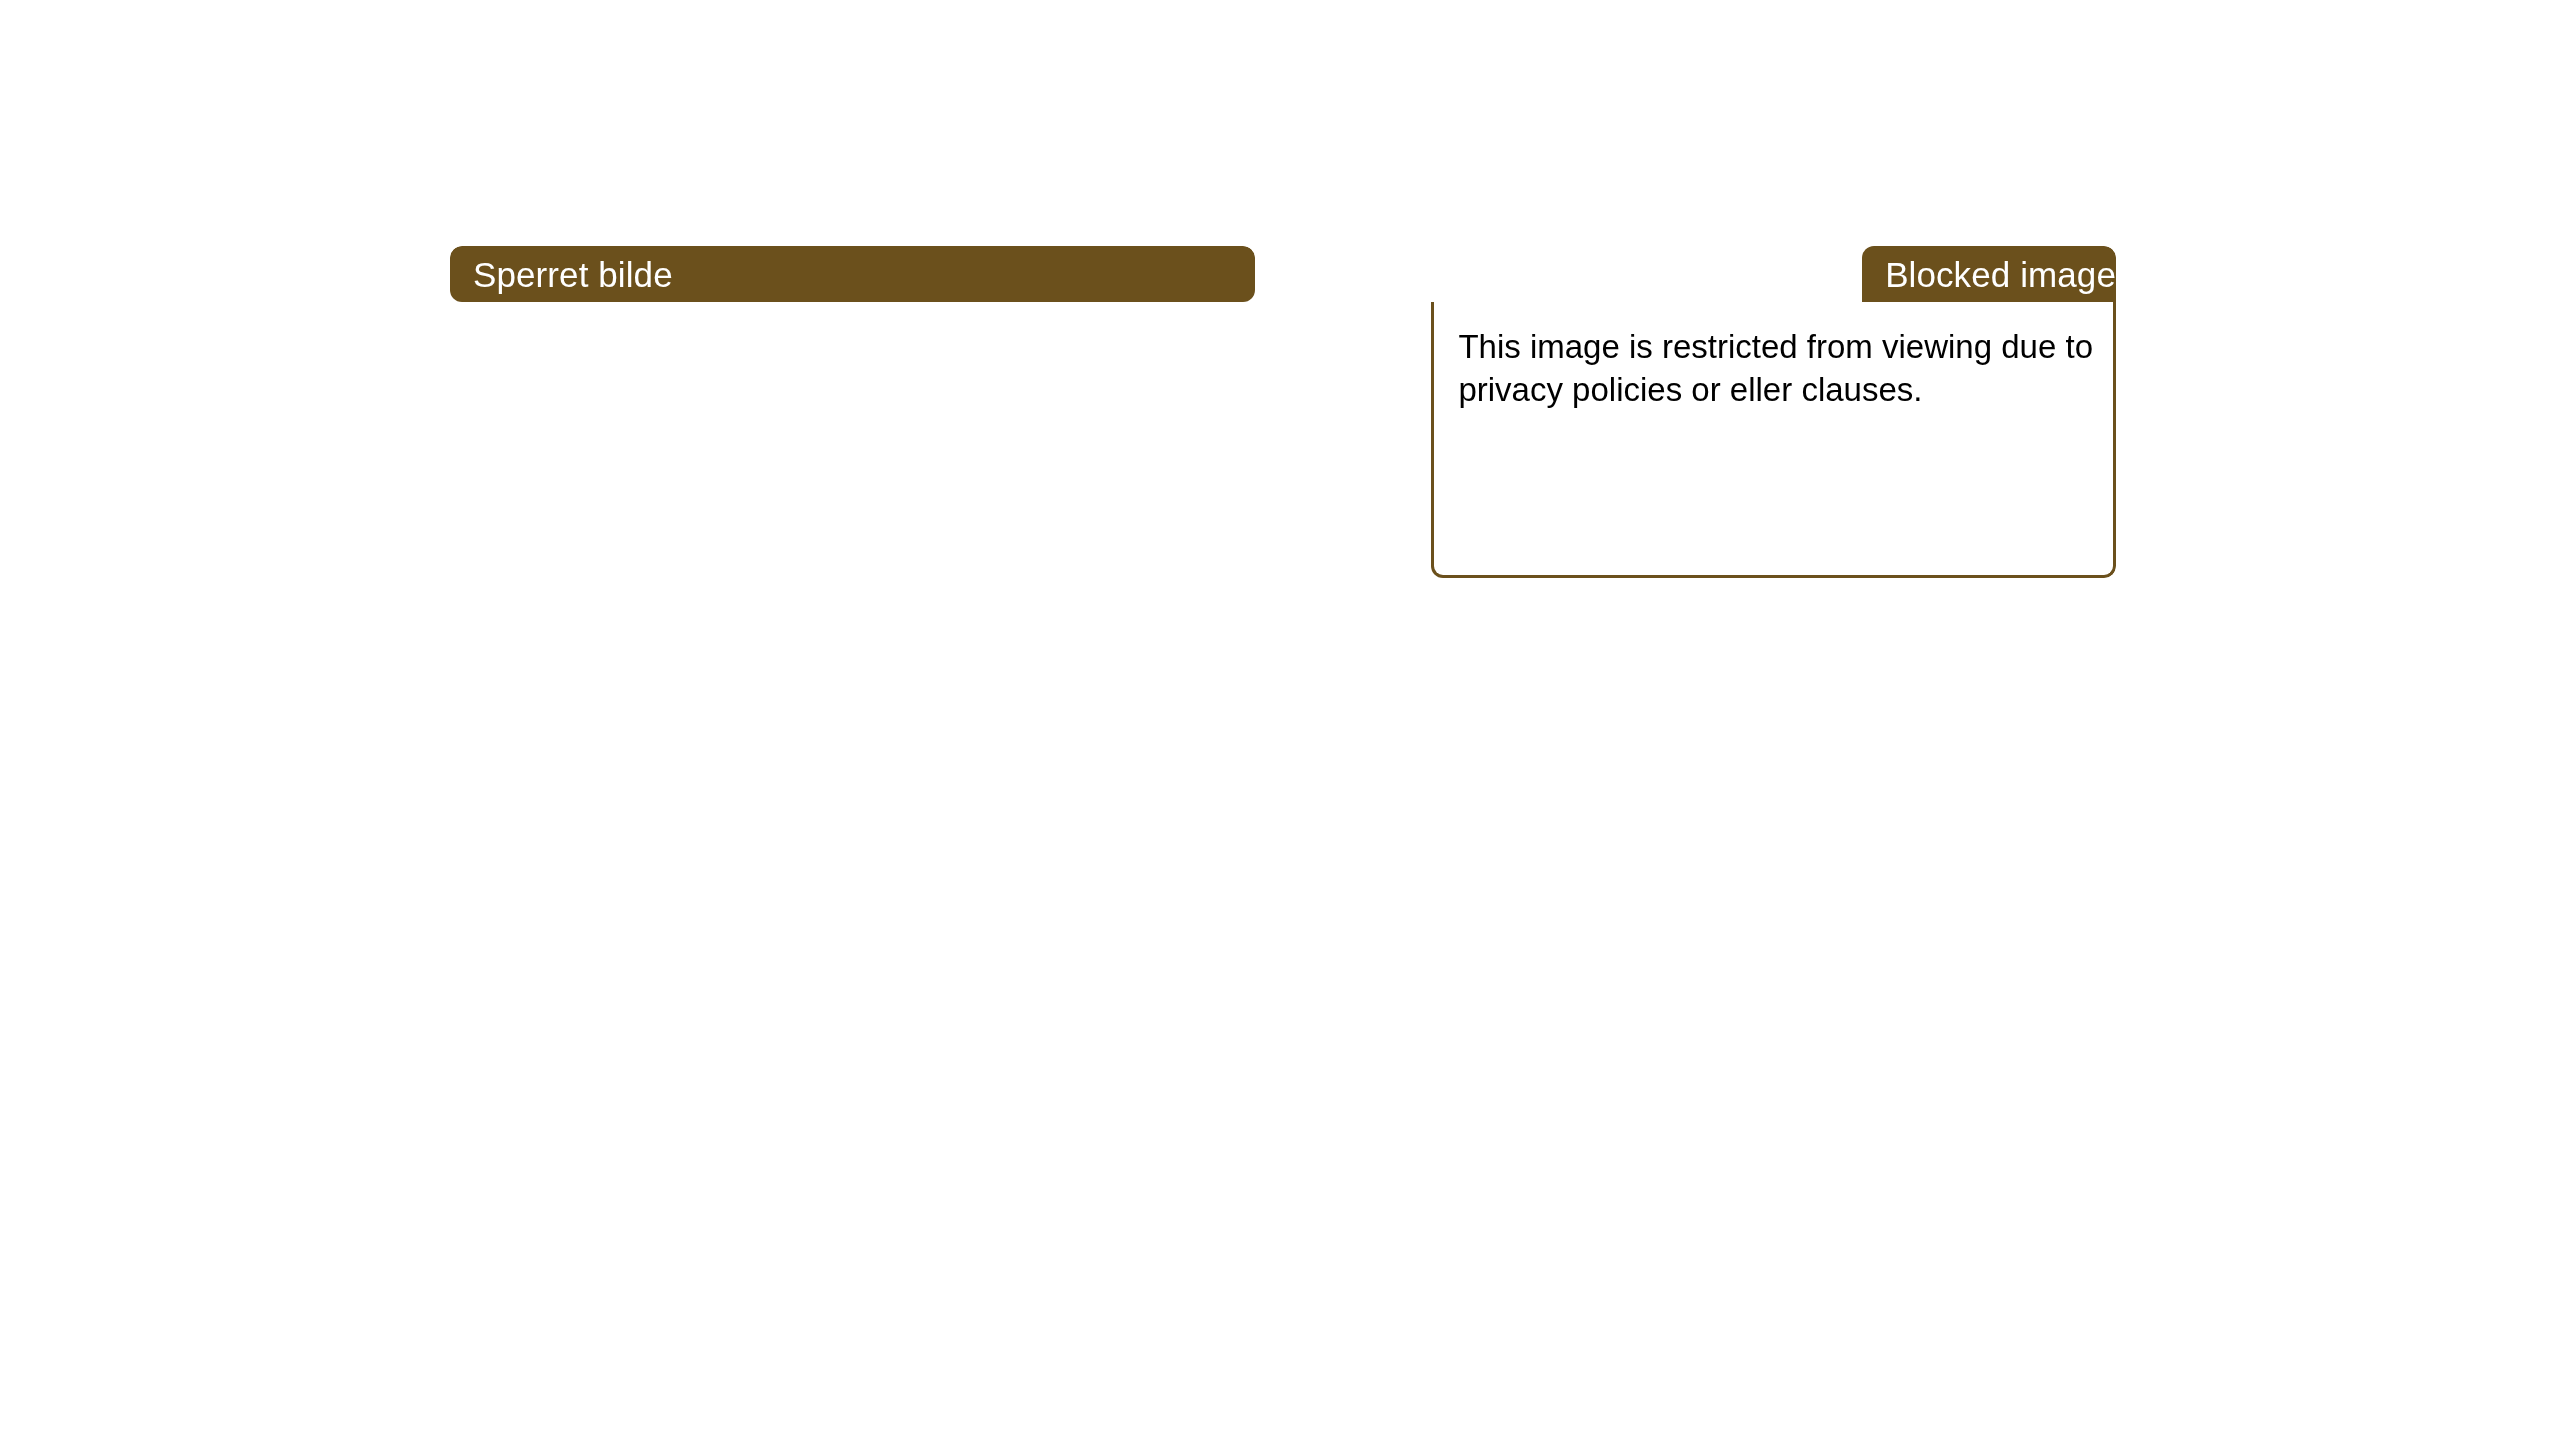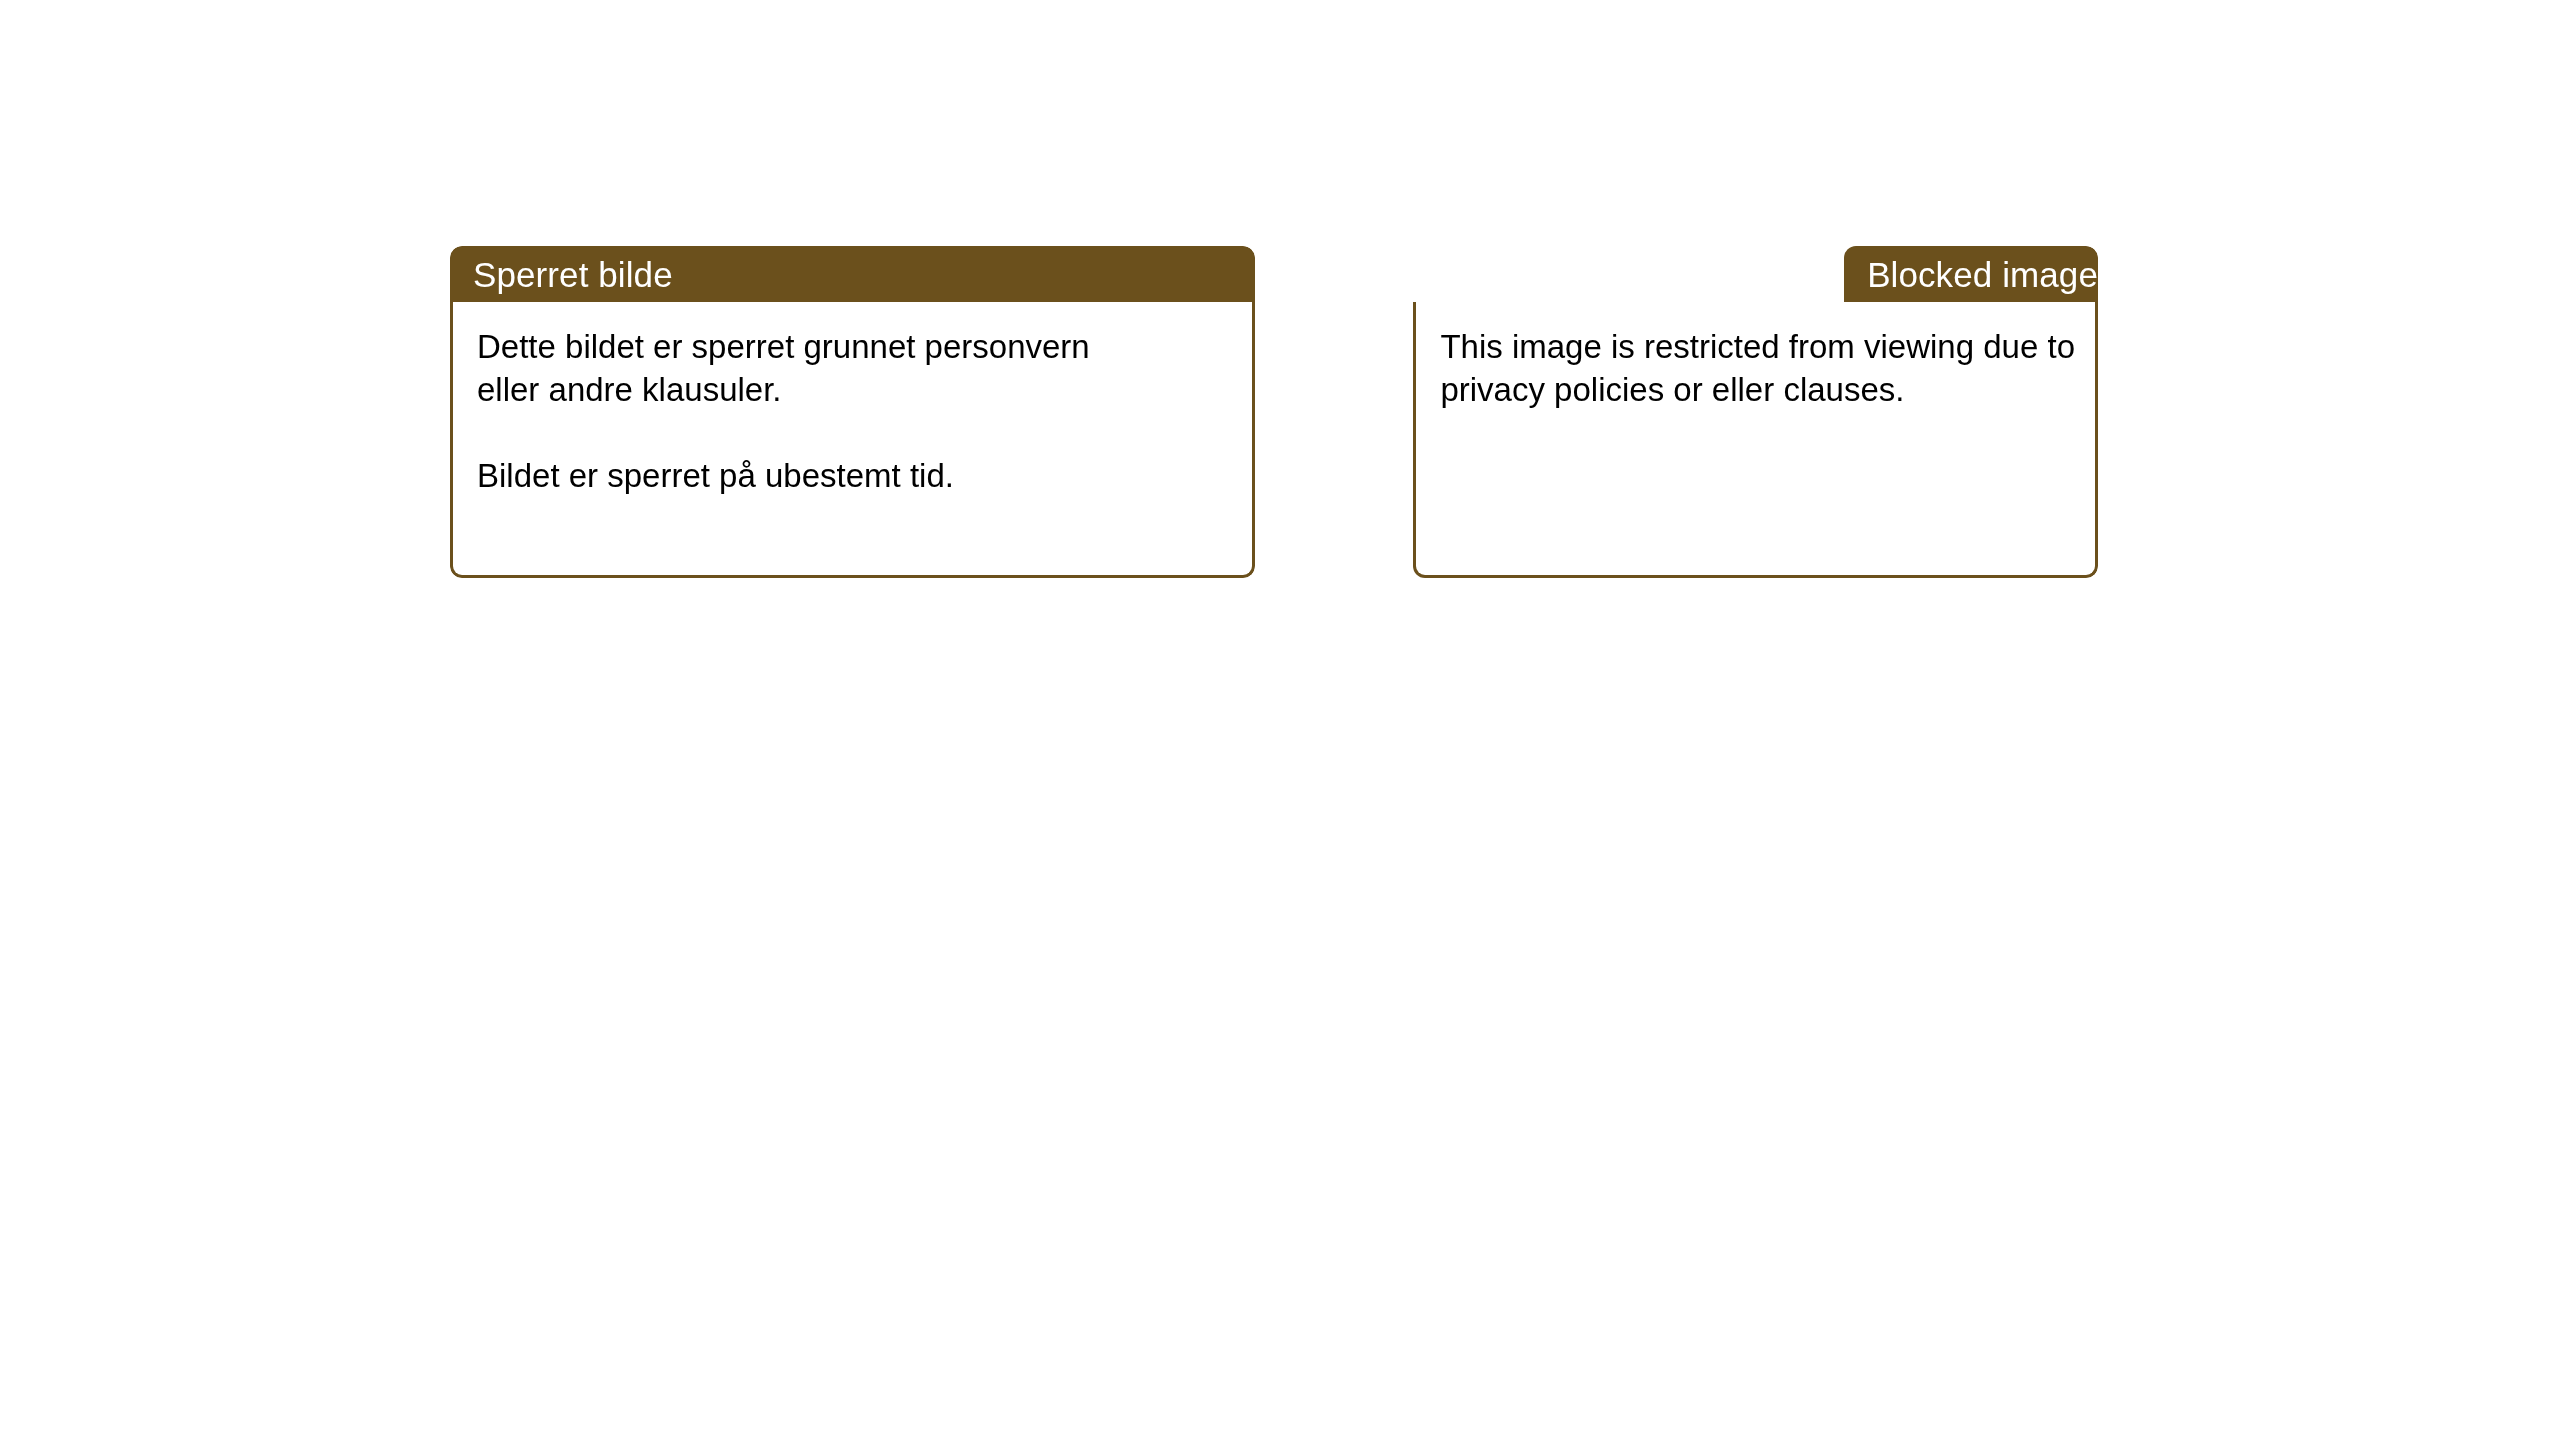--- a/index.html
+++ b/index.html
@@ -22,21 +22,21 @@
     overflow: hidden;
   }
 
   .cards-row {
     position: absolute;
     left: 450px;
     top: 246px;
     display: flex;
     flex-direction: row;
     align-items: flex-start;
-    gap: 42px;
+    gap: 60px;
   }
 
   .notice-card {
     box-sizing: border-box;
     background: #ffffff;
     border-radius: 12px;
     display: flex;
     flex-direction: column;
     overflow: hidden;
   }
@@ -95,26 +95,20 @@
 <body>
 
 <div class="page">
 
   <div class="cards-row">
 
     <div class="notice-card card-no">
       <div class="card-header">
         <span class="card-title">Sperret bilde</span>
       </div>
-      <div class="card-body">
-        <p class="card-paragraph">Dette bildet er sperret grunnet personvern
-eller andre klausuler.</p>
-        <div class="paragraph-gap"></div>
-        <p class="card-paragraph">Bildet er sperret på ubestemt tid.</p>
-      </div>
     </div>
 
     <div class="notice-card card-en">
       <div class="card-header">
         <span class="card-title">Blocked image</span>
       </div>
       <div class="card-body">
         <p class="card-paragraph">This image is restricted from viewing due to
 privacy policies or eller clauses.</p>
         <div class="paragraph-gap"></div>

